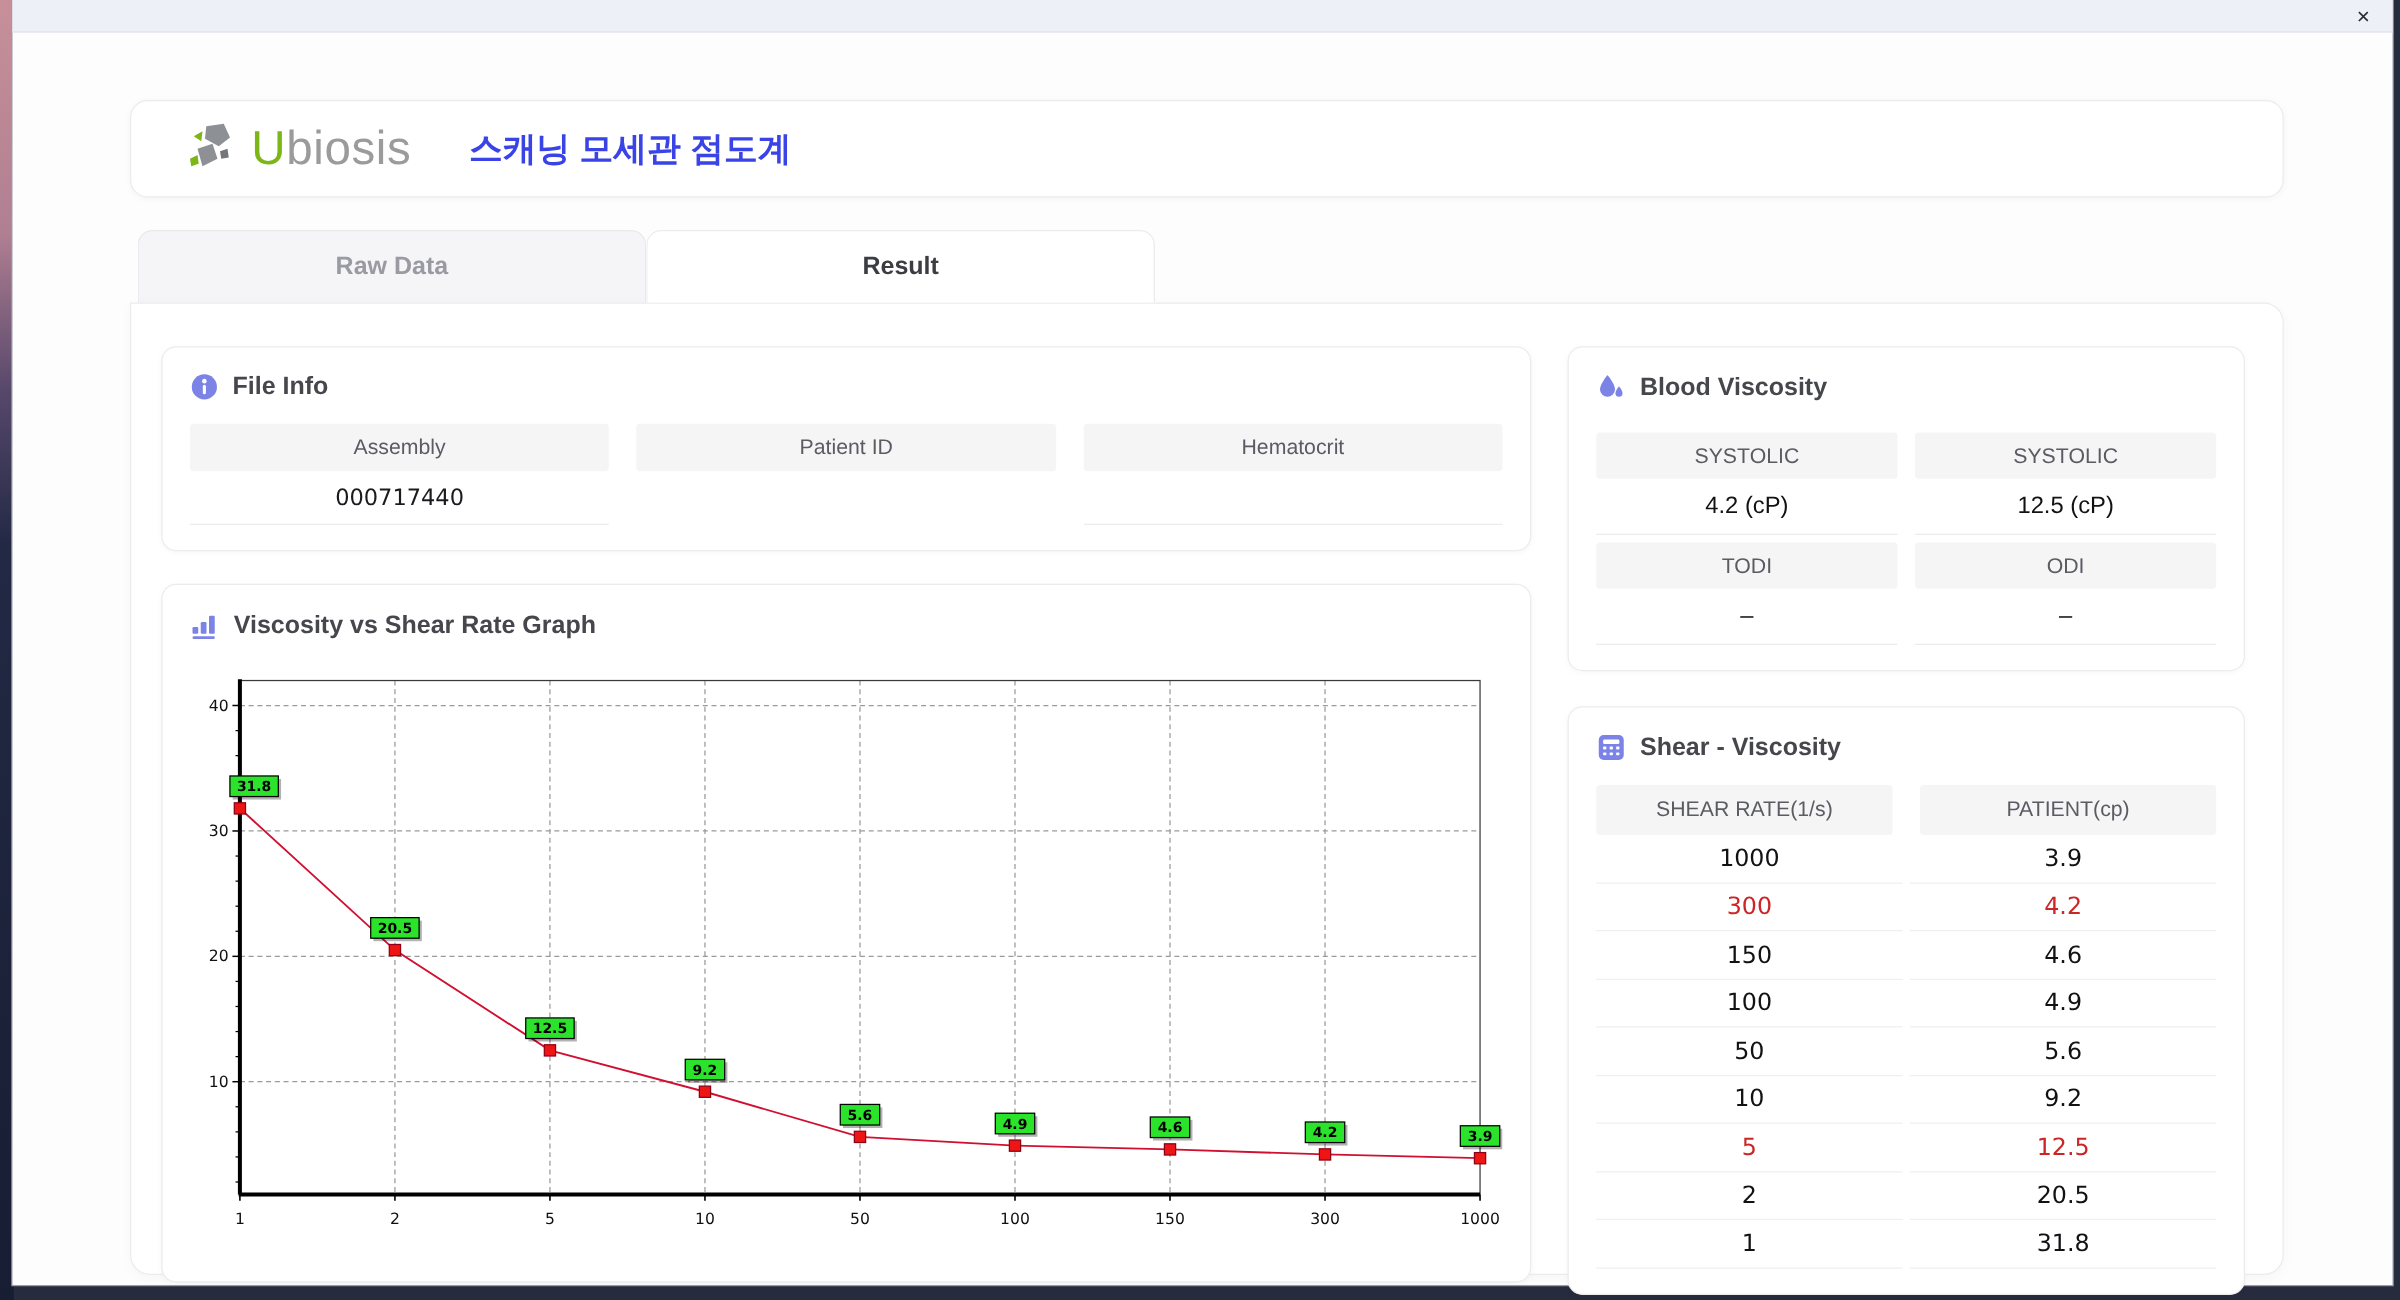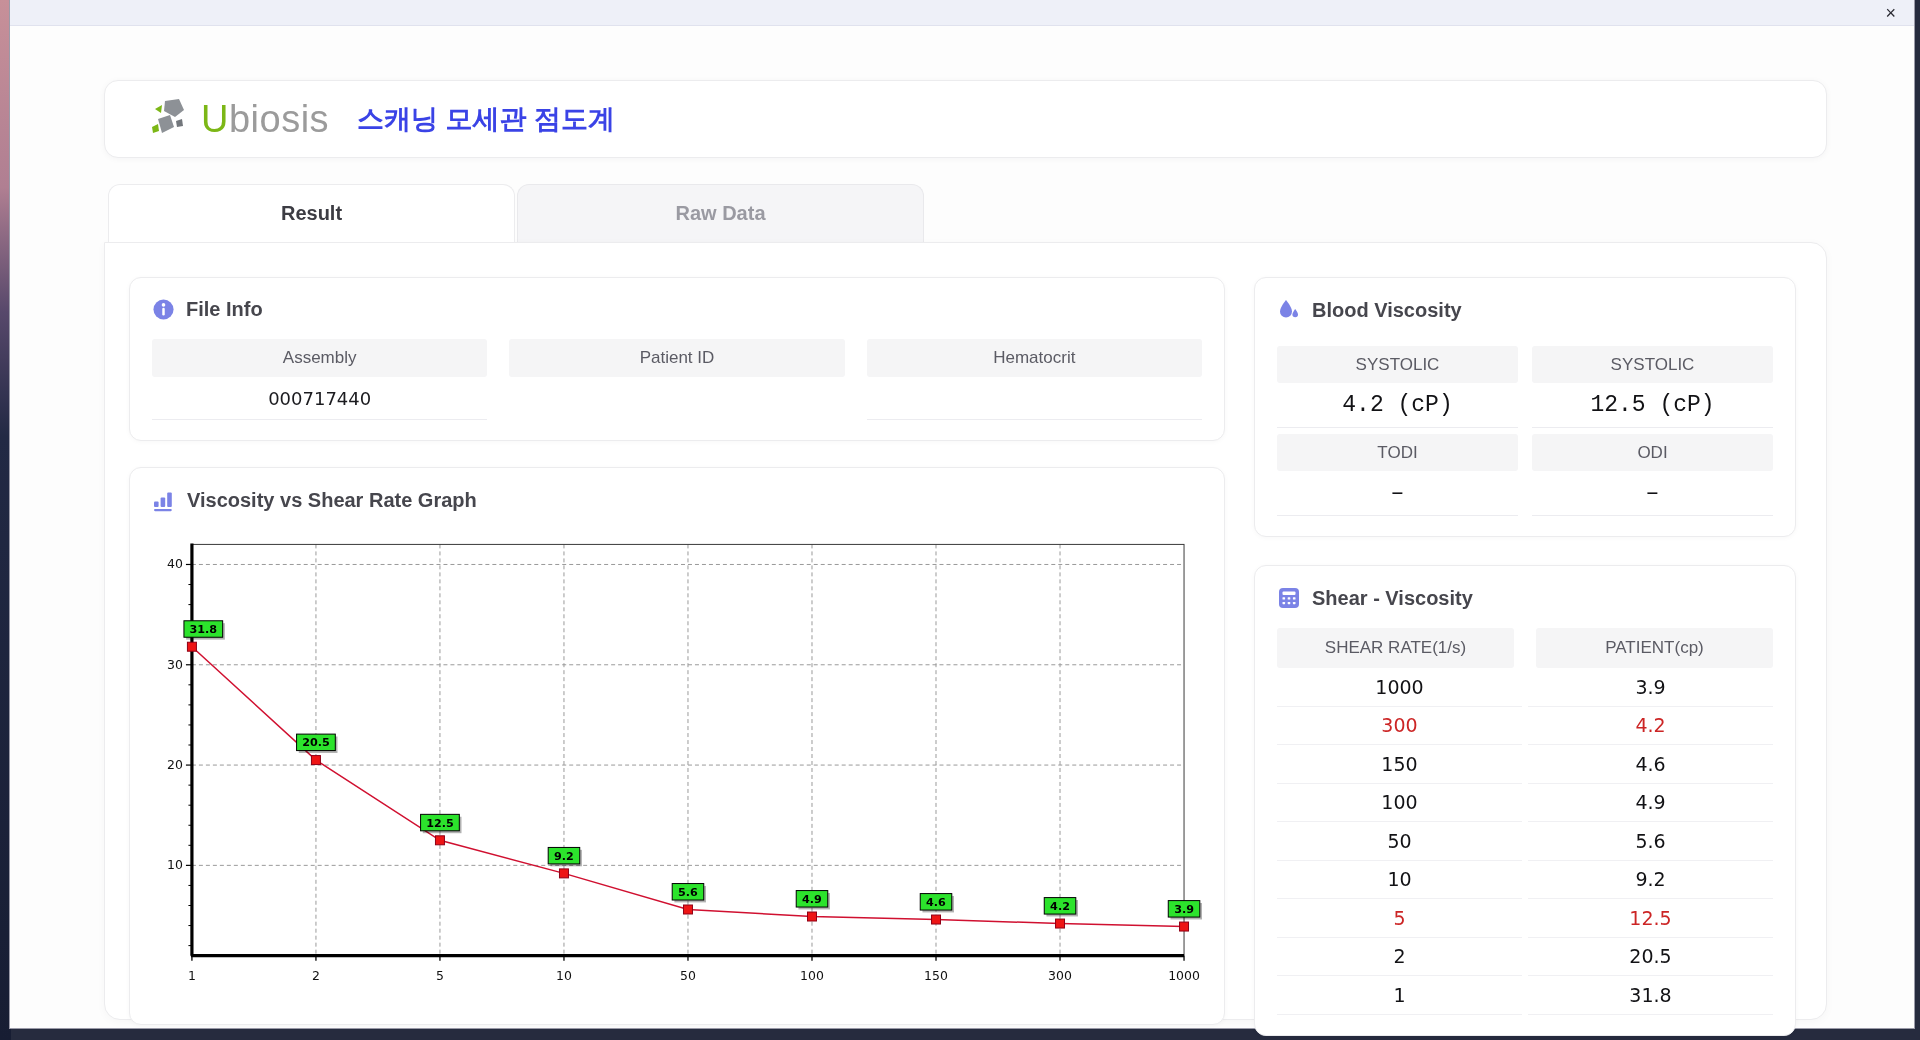--- a/index.html
+++ b/index.html
@@ -29,21 +29,21 @@
     background:#fff; border:1px solid #ececee; border-radius:14px;
     box-shadow:0 1px 6px rgba(20,20,40,.04);
   }
   .header-card {
     height:78px; display:flex; align-items:center; padding:0 44px;
   }
   .logo-wrap { display:flex; align-items:center; gap:6px; }
   .logo-text { font-size:38px; font-weight:500; letter-spacing:.5px; line-height:1; }
   .logo-u { color:#7cb716; }
   .logo-rest { color:#9b9b9b;margin-top:32px; }
-  .app-title { margin-left:28px; color:#3a43e6; font-weight:700; font-size:27px; }
+  .app-title { margin-left:46px; color:#3a43e6; font-weight:700; font-size:27px; }
 
   .tabs { display:flex; margin-top:26px; padding-left:4px; }
   .tab {
     width:407px; height:58px; display:flex; align-items:center; justify-content:center;
     font-size:20px; border-radius:12px 12px 0 0; position:relative;
   }
   .tab.active {
     background:#fff; border:1px solid #ececee; border-bottom:none;
     color:#3c3c43; font-weight:700; z-index:2; margin-bottom:-1px;
   }
@@ -73,22 +73,22 @@
     align-items:center; justify-content:center; color:#5b5b64; font-size:17px; }
   .field-v { height:43px; display:flex; align-items:center; justify-content:center;
     font-size:18px; color:#1b1b1f; border-bottom:1px solid #ececf0;
     font-family:"DejaVu Sans",sans-serif; }
 
   
   .bv-grid { display:grid; grid-template-columns:1fr 1fr; column-gap:14px; }
   .bv-h { background:#f5f5f6; border-radius:3px; height:37px; margin-top:6px;
     display:flex; align-items:center; justify-content:center; color:#5b5b64; font-size:17px; }
   .bv-v { height:45px; display:flex; align-items:center; justify-content:center;
-    font-size:23px; color:#121215; border-bottom:1px solid #ececf0;
-    font-family:Liberation Mono, monospace; }
+    font-size:19px; color:#121215; border-bottom:1px solid #ececf0;
+    font-family:Liberation Sans, sans-serif; }
 
   
   .shear-head { display:grid; grid-template-columns:1fr 1fr; column-gap:22px; }
   .shear-head div { background:#f5f5f6; border-radius:3px; height:40px; display:flex;
     align-items:center; justify-content:center; color:#5b5b64; font-size:17px; }
   .shear-row { display:grid; grid-template-columns:1fr 1fr; column-gap:6px; }
   .shear-cell { height:38.5px; display:flex; align-items:center; justify-content:center;
     font-size:19px; color:#121215; border-bottom:1px solid #f0f0f3;
     font-family:"DejaVu Sans",sans-serif; }
   .shear-row.red .shear-cell { color:#cc2525; }
@@ -115,22 +115,22 @@
           <polygon points="9,22 21,18 25,30 13,36" fill="#8d9196"></polygon>
           <polygon points="3,30 9,27 10,34 4,36" fill="#7cb716"></polygon>
           <polygon points="27,24 33,22 34,29 28,30" fill="#73777c"></polygon>
         </svg>
         <span class="logo-text"><span class="logo-u">U</span><span class="logo-rest">biosis</span></span>
       </span>
       <span class="app-title">스캐닝 모세관 점도계</span>
     </div>
 
     <div class="tabs">
+      <div class="tab inactive">Raw Data</div>
       <div class="tab active">Result</div>
-      <div class="tab inactive">Raw Data</div>
     </div>
 
     <div class="content">
 
       <div class="col-left">
 
         <section class="section">
           <div class="sec-title">
             <svg width="23" height="23" viewBox="0 0 24 24">
               <circle cx="12" cy="12" r="10.5" fill="#7b83e6"></circle>

